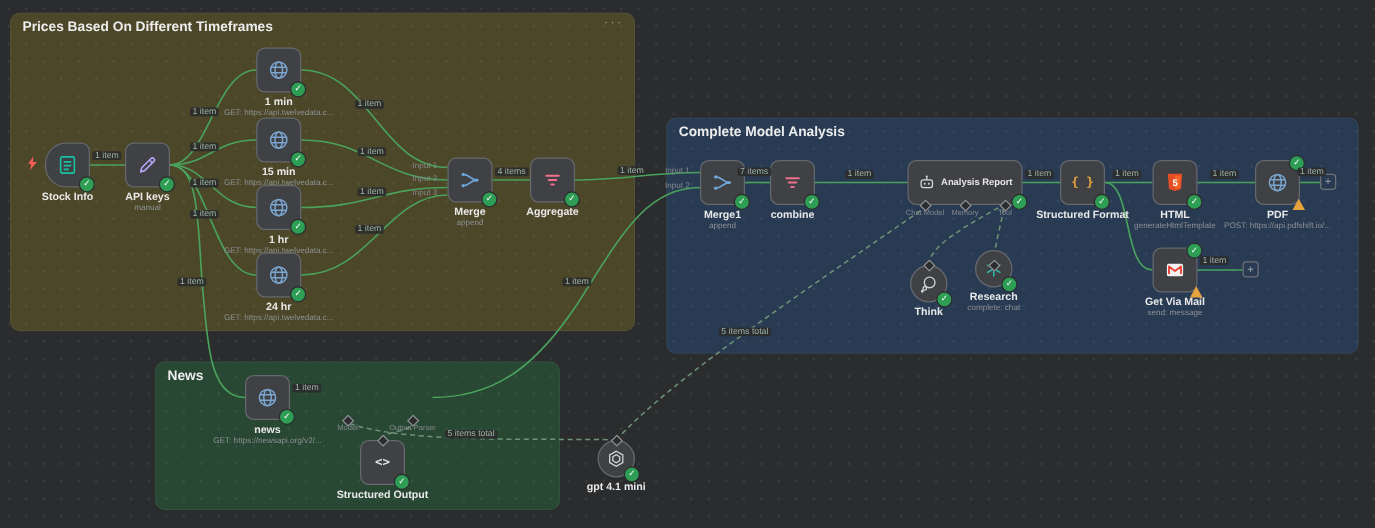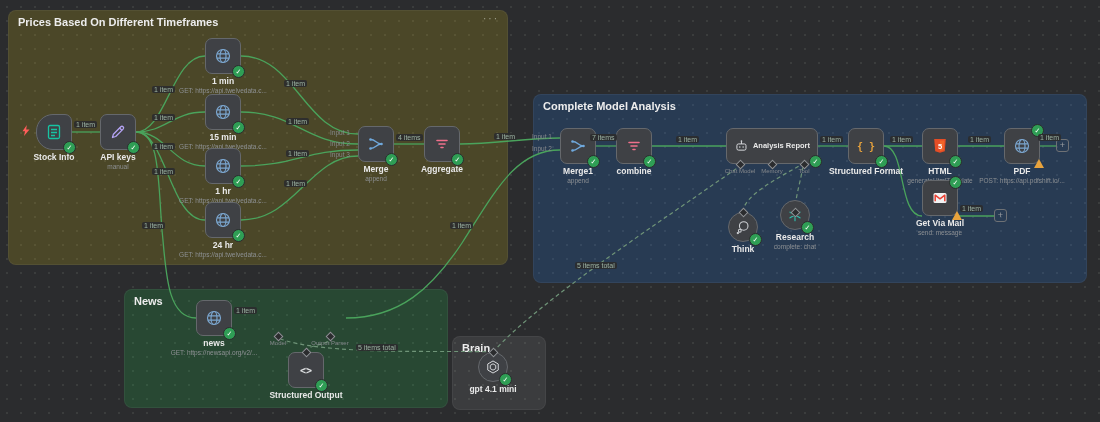--- a/index.html
+++ b/index.html
@@ -121,23 +121,20 @@
   <div class="group g-prices">
     <div class="gtitle">Prices Based On Different Timeframes</div>
     <div class="gmenu">···</div>
   </div>
   <div class="group g-analysis">
     <div class="gtitle">Complete Model Analysis</div>
   </div>
   <div class="group g-news">
     <div class="gtitle">News</div>
   </div>
-  <div class="group g-brain">
-    <div class="gtitle">Brain</div>
-  </div>
 
   <svg id="wires" width="1100" height="422">
     <g fill="none" stroke="#4aa35c" stroke-width="1.3">
       <path d="M72 132 H100"></path>
       <path d="M136 132 C166 132 172 56 205 56"></path>
       <path d="M136 132 C166 132 172 112 205 112"></path>
       <path d="M136 132 C166 132 172 166 205 166"></path>
       <path d="M136 132 C166 132 170 220 205 220"></path>
       <path d="M136 132 C160 132 158 180 162 230 C166 268 166 318 196 318"></path>
       <path d="M241 56 C295 56 305 134 358 134"></path>
@@ -329,21 +326,21 @@
         <use href="#i-globe"></use>
       </svg>
     <span class="check tr">✓</span>
     <span class="warn"></span>
     <div class="nlabel">
       <span class="nl">PDF</span>
       <span class="nsub">POST: https://api.pdfshift.io/...</span>
     </div>
   </div>
 
-  <div class="node" style="left:922px;top:180px">
+  <div class="node" style="left:922px;top:198px">
     <svg class="icon" width="18" height="18" viewBox="0 0 18 18">
         <use href="#i-gmail"></use>
       </svg>
     <span class="check tr">✓</span>
     <span class="warn"></span>
     <div class="nlabel">
       <span class="nl">Get Via Mail</span>
       <span class="nsub">send: message</span>
     </div>
   </div>

